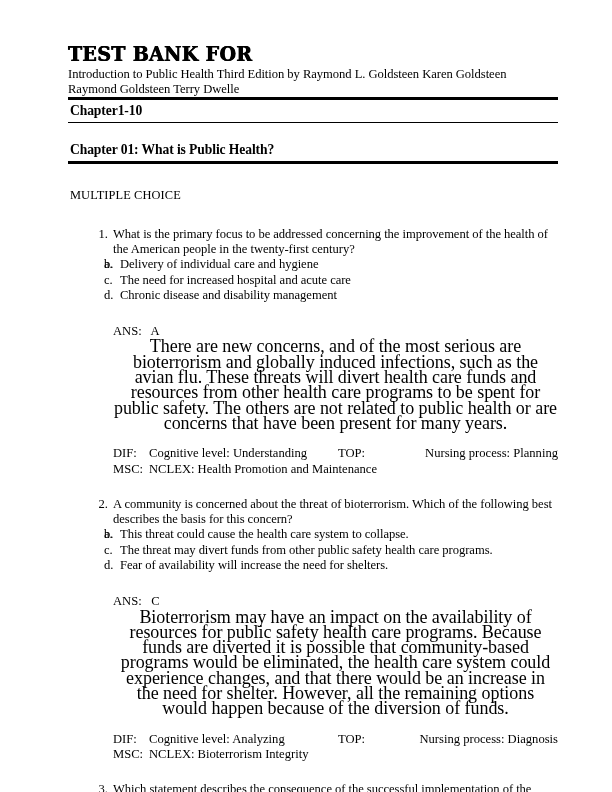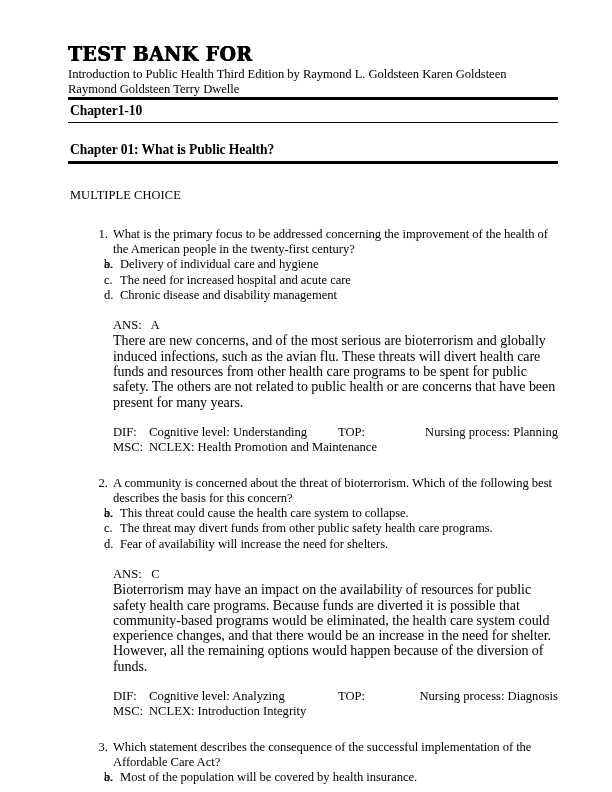--- a/index.html
+++ b/index.html
@@ -136,33 +136,34 @@
     position: absolute;
     left: 36px;
     top: 0;
     width: 11px;
     font-size: 12.6px;
     line-height: 15.3px;
   }
 
   .ans-block {
     padding-left: 45px;
-    margin-top: 15px;
+    margin-top: 21px;
   }
   .ans-line {
     font-size: 12.6px;
     line-height: 15.3px;
     margin: 0;
     white-space: pre;
   }
   .rationale {
-    font-size: 14px;
+    font-size: 18px;
     line-height: 15.3px;
     margin: 0;
     letter-spacing: -0.05px;
+    text-align: center;
   }
   .meta-block {
     padding-left: 45px;
     margin-top: 15px;
   }
   .meta-line {
     font-size: 12.6px;
     line-height: 15.3px;
     margin: 0;
     display: flex;
@@ -283,21 +284,21 @@
 
       <div class="meta-block">
         <div class="meta-line">
           <span class="meta-key">DIF:</span>
           <span class="meta-val-1">Cognitive level: Analyzing</span>
           <span class="meta-key-2">TOP:</span>
           <span class="meta-val-2">Nursing process: Diagnosis</span>
         </div>
         <div class="meta-line">
           <span class="meta-key">MSC:</span>
-          <span class="meta-val-wide">NCLEX: Introduction Integrity</span>
+          <span class="meta-val-wide">NCLEX: Bioterrorism Integrity</span>
         </div>
       </div>
     </div>
 
     <div class="q-gap"></div>
 
     <div class="question-block">
       <div class="q-row">
         <span class="q-num">3.</span>
         <p class="q-text">Which statement describes the consequence of the successful implementation of the Affordable Care Act?</p>

